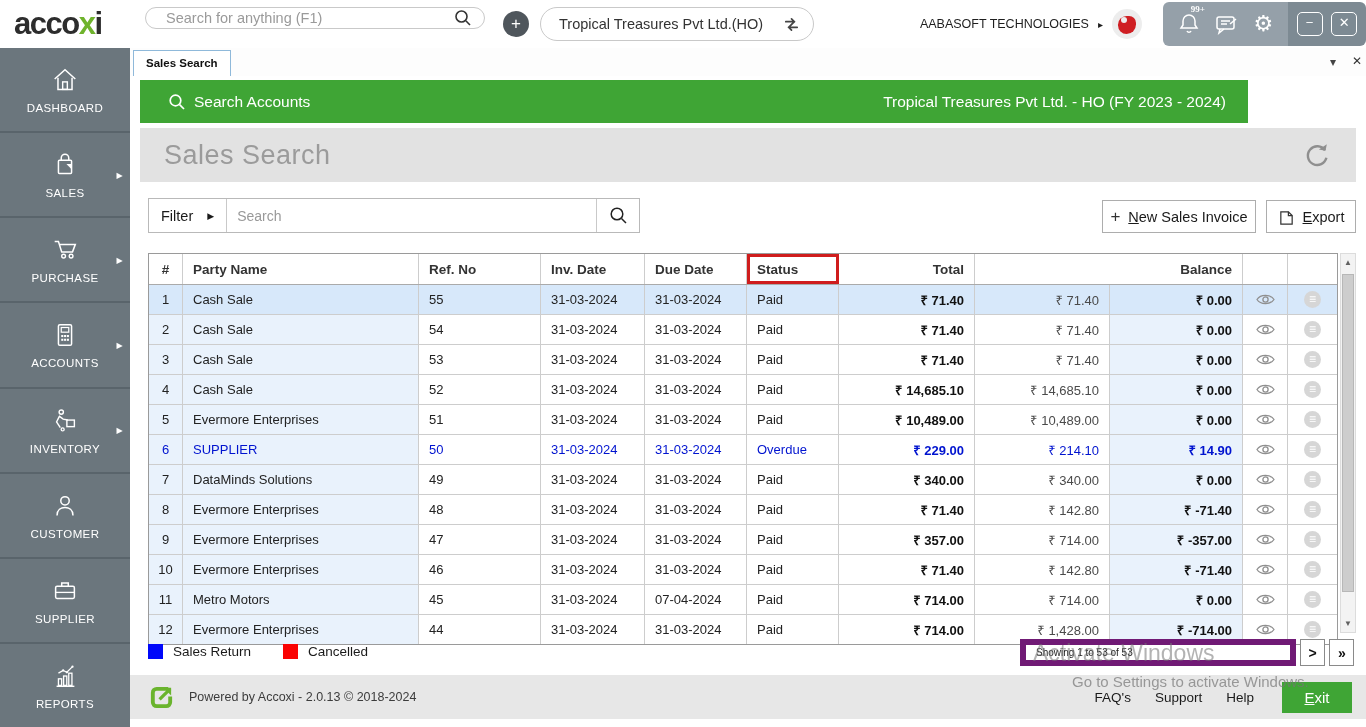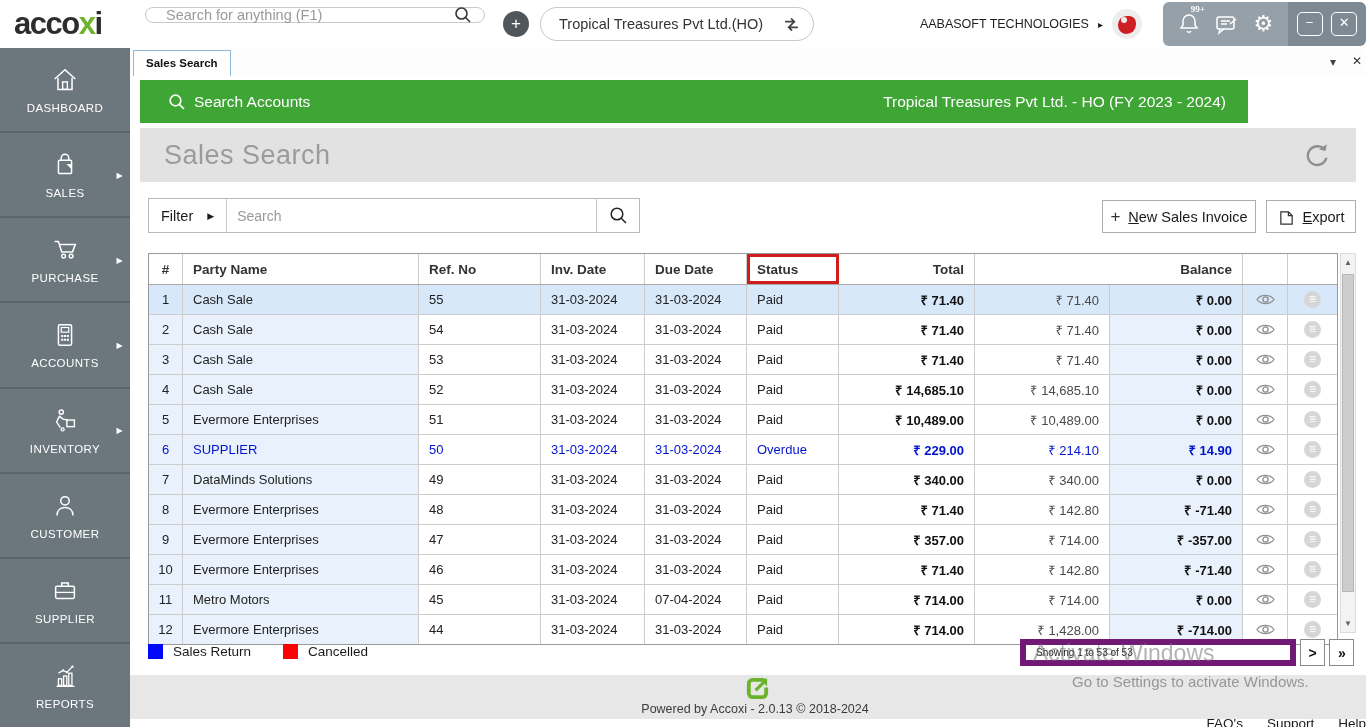--- a/index.html
+++ b/index.html
@@ -4,21 +4,21 @@
 <style>
   html,body{margin:0;padding:0;background:#fff;}
   .app{position:relative;width:1366px;height:727px;overflow:hidden;
        font-family:"Liberation Sans",sans-serif;color:#222;background:#fff;}
   svg{display:block}
 
   
   .topbar{position:absolute;left:0;top:0;width:1366px;height:48px;background:#fff;z-index:20;}
   .logo{position:absolute;left:14px;top:6px;font-size:31px;font-weight:bold;letter-spacing:-1.5px;color:#2d2d2d;}
   .logo .lx{color:#6fb32c;}
-  .search-pill{position:absolute;left:145px;top:7px;width:340px;height:16px;border:1px solid #c9c9c9;
+  .search-pill{position:absolute;left:145px;top:7px;width:340px;height:22px;border:1px solid #c9c9c9;
       border-radius:17px;display:flex;align-items:center;padding:0 12px 0 18px;box-sizing:border-box;}
   .search-pill input{border:none;outline:none;flex:1;font-size:14.5px;color:#333;background:transparent;
       font-family:"Liberation Sans",sans-serif;}
   .search-pill input::placeholder{color:#9a9a9a;}
   .plus-btn{position:absolute;left:503px;top:11px;width:26px;height:26px;border-radius:50%;background:#4f565c;
       color:#fff;font-size:17px;line-height:25px;text-align:center;cursor:pointer;}
   .company-pill{position:absolute;left:540px;top:7px;width:274px;height:34px;border:1px solid #c9c9c9;
       border-radius:17px;display:flex;align-items:center;padding:0 12px 0 18px;box-sizing:border-box;}
   .company-pill .ctext{flex:1;font-size:14.5px;color:#333;}
   .account{position:absolute;right:224px;top:0;height:48px;display:flex;align-items:center;gap:9px;}
@@ -131,21 +131,21 @@
       font-weight:bold;font-size:14px;color:#111;display:flex;align-items:center;justify-content:center;cursor:pointer;}
   .pg-next{left:1170px;}
   .pg-last{left:1199px;letter-spacing:-1px;}
 
   
   .wm{position:absolute;z-index:60;pointer-events:none;color:rgba(117,117,117,.55);}
   .wm1{left:903px;top:592px;font-size:23px;}
   .wm2{left:942px;top:625px;font-size:15px;color:rgba(117,117,117,.7);}
 
   
-  .footer{position:absolute;left:0;top:627px;width:1236px;height:44px;background:#e7e7e7;display:flex;align-items:center;flex-direction:column;}
+  .footer{position:absolute;left:0;top:627px;width:1236px;height:44px;background:#e7e7e7;display:flex;align-items:center;}
   .flogo{margin-left:18px;}
   .powered{margin-left:14px;font-size:12.5px;color:#3c3c3c;}
   .flinks{margin-left:auto;display:flex;gap:24px;font-size:13.5px;color:#1a1a1a;}
   .flink{cursor:pointer;}
   .exit-btn{margin:0 14px 0 28px;width:70px;height:31px;background:#3fa535;color:#fff;font-size:15px;
       display:flex;align-items:center;justify-content:center;cursor:pointer;}
 </style>
 </head>
 <body>
 

